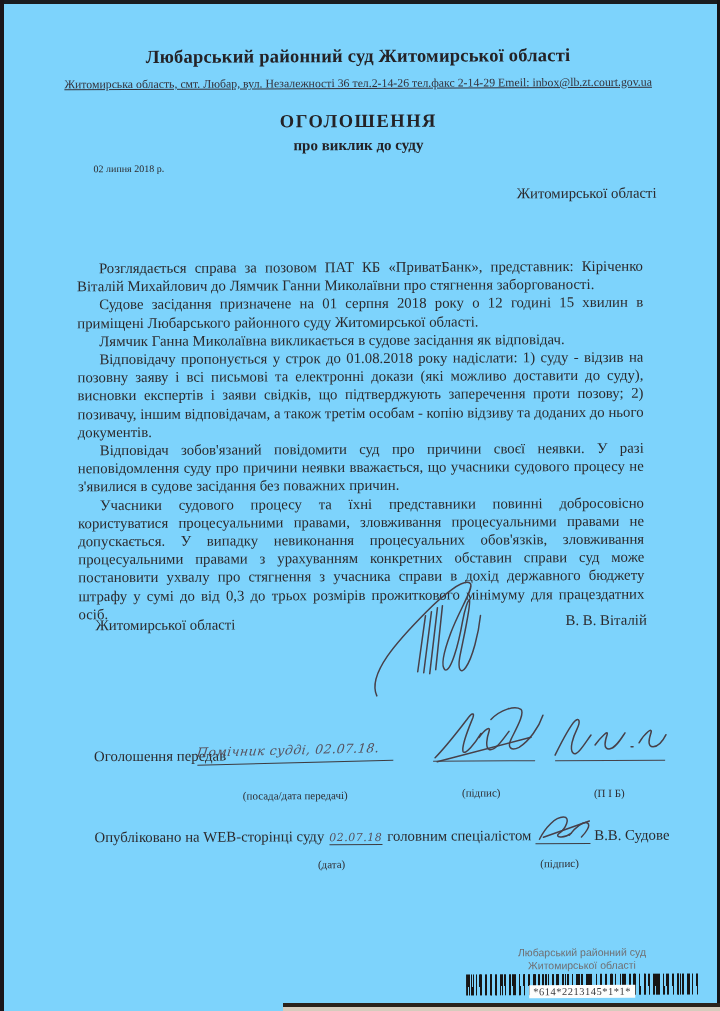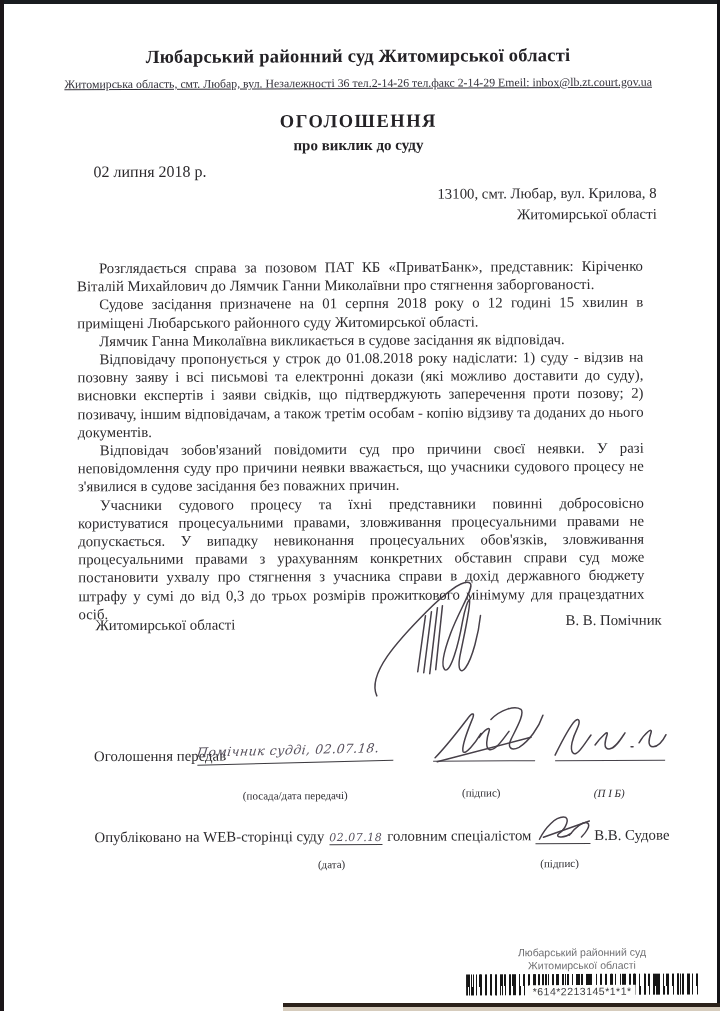--- a/index.html
+++ b/index.html
@@ -1,18 +1,18 @@
 <!DOCTYPE html>
 <html><head>
 <meta charset="utf-8">
 <style>
   html,body{margin:0;padding:0;background:#e8e8e8;}
   .page{
     position:relative;width:720px;height:1011px;margin:0 auto;
-    background:#ffffff;overflow:hidden;
+    background:#7dd3fc;overflow:hidden;
     font-family:"Liberation Serif", serif;color:#2c2a2d;
   }
   
   .edge-top{position:absolute;left:0;top:0;width:720px;height:4px;background:#191c20;}
   .edge-left{position:absolute;left:0;top:0;width:4px;height:1011px;background:#1b1619;}
   .edge-right{position:absolute;right:0;top:0;width:3px;height:1011px;background:#141417;}
   .edge-bottom{position:absolute;left:283px;top:1003px;width:437px;height:4px;background:#2b221b;}
   .edge-bottom-paper{position:absolute;left:283px;top:1007px;width:437px;height:4px;background:#d6ccbd;}
 
   .content{position:absolute;left:0;top:0;right:0;bottom:0;transform:rotate(-0.25deg);}
@@ -21,21 +21,21 @@
     font-size:18.5px;font-weight:bold;color:#242226;letter-spacing:0.2px;}
   .address{position:absolute;left:0;top:76px;width:720px;text-align:center;
     font-size:11.8px;color:#33313a;}
   .address span{text-decoration:underline;}
 
   .doc-title{position:absolute;left:0;top:111px;width:720px;text-align:center;
     font-size:18.5px;font-weight:bold;letter-spacing:1.5px;color:#242226;}
   .doc-subtitle{position:absolute;left:0;top:137px;width:720px;text-align:center;
     font-size:15px;font-weight:bold;color:#242226;}
 
-  .date-line{position:absolute;left:95px;top:162px;font-size:16px;}
+  .date-line{position:absolute;left:95px;top:162px;font-size:10px;}
 
   .recipient{position:absolute;right:62px;top:184px;text-align:right;
     font-size:14.8px;line-height:21px;}
 
   .body-text{position:absolute;left:78px;top:258px;width:566px;
     font-size:14.8px;line-height:18.2px;text-align:justify;}
   .body-text p{margin:0;text-indent:22px;}
 
   .judge-title{position:absolute;left:95px;top:613px;font-size:14.8px;line-height:22px;}
   .judge-name{position:absolute;left:565px;top:613px;font-size:14.8px;}
@@ -43,21 +43,21 @@
 
   .hand{font-family:"DejaVu Serif", serif;font-style:italic;color:#57515d;
     letter-spacing:0.5px;}
   .transfer-label{position:absolute;left:93px;top:747px;font-size:14.8px;text-align:right;}
   .transfer-hand{position:absolute;left:196px;top:742px;width:196px;height:20px;
     border-bottom:1px solid #3d3b40;font-size:12.5px;transform:rotate(-1.2deg);}
   .transfer-hand span{display:inline-block;transform:skewX(-8deg);}
   .cap{position:absolute;font-size:11px;color:#2f2d32;text-align:center;margin-top:22px;}
   .cap-position{left:196px;top:767px;width:196px;}
   .cap-sign1{left:428px;top:765px;width:104px;}
-  .cap-name{left:552px;top:766px;width:112px;font-style:italic;}
+  .cap-name{left:552px;top:766px;width:112px;}
   .sig1{position:absolute;left:426px;top:704px;}
   .sig1-line{position:absolute;left:432px;top:761px;width:102px;border-bottom:1px solid #454149;}
   .sig2{position:absolute;left:550px;top:716px;}
   .sig2-line{position:absolute;left:554px;top:761px;width:110px;border-bottom:1px solid #454149;}
 
   .pub-row{position:absolute;left:93px;top:814px;width:575px;font-size:14.8px;
     display:flex;align-items:flex-end;white-space:nowrap;}
   .pub-date{display:inline-block;width:60px;border-bottom:1px solid #3d3b40;
     text-align:center;font-size:11px;margin:0 5px;}
   .pub-sigbox{display:inline-block;position:relative;width:62px;height:30px;
@@ -68,21 +68,21 @@
 
   .stamp{position:absolute;left:455px;top:947px;width:250px;text-align:center;
     font-family:"Liberation Sans", sans-serif;font-size:10.5px;line-height:13px;color:#6f6f72;}
   .barcode{position:relative;margin:2px auto 0;width:232px;height:21px;
     background:
       repeating-linear-gradient(90deg,#161616 0 1.6px,transparent 1.6px 4.8px),
       repeating-linear-gradient(90deg,transparent 0 2.4px,#161616 2.4px 3.6px,transparent 3.6px 11px),
       repeating-linear-gradient(90deg,transparent 0 7px,#161616 7px 8.2px,transparent 8.2px 23px);
   }
   .barcode-num{position:absolute;left:50%;bottom:-3px;transform:translateX(-50%);
-    background:#fdfdfc;padding:0 4px;font-family:Liberation Sans, sans-serif;
+    background:#fdfdfc;padding:0 4px;font-family:Liberation Serif, serif;
     font-size:10.5px;color:#3c3c3f;letter-spacing:0.5px;}
   svg path{fill:none;stroke:#474049;stroke-width:1.5;stroke-linecap:round;}
 </style>
 </head>
 <body>
 
 <div class="page">
   <div class="edge-top"></div>
   <div class="edge-left"></div>
   <div class="edge-right"></div>
@@ -95,41 +95,40 @@
     <div class="address">
       <span>Житомирська область, смт. Любар, вул. Незалежності 36 тел.2-14-26 тел.факс 2-14-29 Emeil: inbox@lb.zt.court.gov.ua</span>
     </div>
 
     <div class="doc-title">ОГОЛОШЕННЯ</div>
     <div class="doc-subtitle">про виклик до суду</div>
 
     <div class="date-line">02 липня 2018 р.</div>
 
     <div class="recipient">
-      <div>13100, смт. Любар, вул. Крилова, 8</div>
       <div>Житомирської області</div>
     </div>
 
     <div class="body-text">
       <p>Розглядається справа за позовом ПАТ КБ «ПриватБанк», представник: Кіріченко Віталій Михайлович до Лямчик Ганни Миколаївни про стягнення заборгованості.</p>
       <p>Судове засідання призначене на 01 серпня 2018 року о 12 годині 15 хвилин в приміщені Любарського районного суду Житомирської області.</p>
       <p>Лямчик Ганна Миколаївна викликається в судове засідання як відповідач.</p>
       <p>Відповідачу пропонується у строк до 01.08.2018 року надіслати: 1) суду - відзив на позовну заяву і всі письмові та електронні докази (які можливо доставити до суду), висновки експертів і заяви свідків, що підтверджують заперечення проти позову; 2) позивачу, іншим відповідачам, а також третім особам - копію відзиву та доданих до нього документів.</p>
       <p>Відповідач зобов'язаний повідомити суд про причини своєї неявки. У разі неповідомлення суду про причини неявки вважається, що учасники судового процесу не з'явилися в судове засідання без поважних причин.</p>
       <p>Учасники судового процесу та їхні представники повинні добросовісно користуватися процесуальними правами, зловживання процесуальними правами не допускається. У випадку невиконання процесуальних обов'язків, зловживання процесуальними правами з урахуванням конкретних обставин справи суд може постановити ухвалу про стягнення з учасника справи в дохід державного бюджету штрафу у сумі до від 0,3 до трьох розмірів прожиткового мінімуму для працездатних осіб.</p>
     </div>
 
     <div class="judge-title">
       <div>Житомирської області</div>
     </div>
     <svg class="judge-sig" width="118" height="128" viewBox="0 0 118 128">
       <path d="M8,120 C-2,98 30,64 58,36 C74,20 96,2 102,8 C106,12 90,36 82,58 C76,74 72,90 76,94 C82,98 90,68 94,46 C96,36 99,26 101,24 C103,28 95,62 91,82 C89,94 92,99 97,92 C104,82 110,58 112,40"></path>
       <path d="M57,40 L49,96 M63,36 L55,97 M69,32 L61,98 M74,30 L67,94"></path>
     </svg>
-    <div class="judge-name">В. В. Помічник</div>
+    <div class="judge-name">В. В. Віталій</div>
 
     <div class="transfer-label">Оголошення передав</div>
     <div class="transfer-hand">
       <span class="hand">Помічник судді, 02.07.18.</span>
     </div>
     <div class="cap cap-position">(посада/дата передачі)</div>
 
     <svg class="sig1" width="122" height="62" viewBox="0 0 122 62">
       <path d="M8,54 C20,42 32,26 40,16 C44,10 48,8 46,14 C42,24 34,42 36,48 C38,52 48,40 54,30 M52,34 C58,26 64,22 62,28 C60,34 58,44 62,46 C68,48 76,36 82,28"></path>
       <path d="M64,16 C74,6 88,2 94,6 C98,10 90,24 84,36 C80,44 84,48 92,44 C102,38 112,24 116,12"></path>

